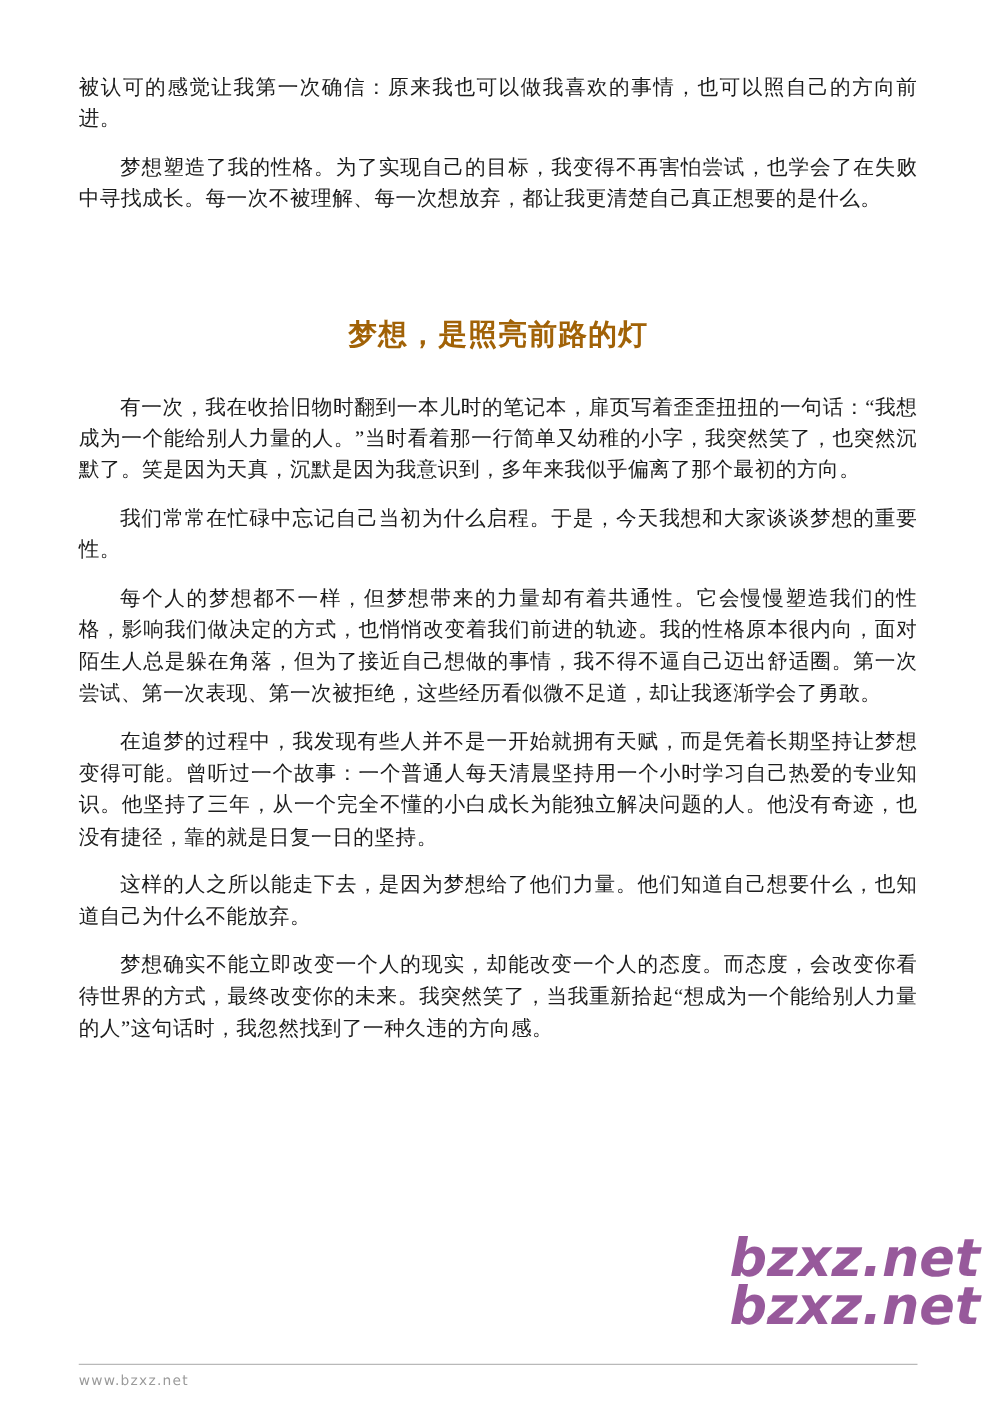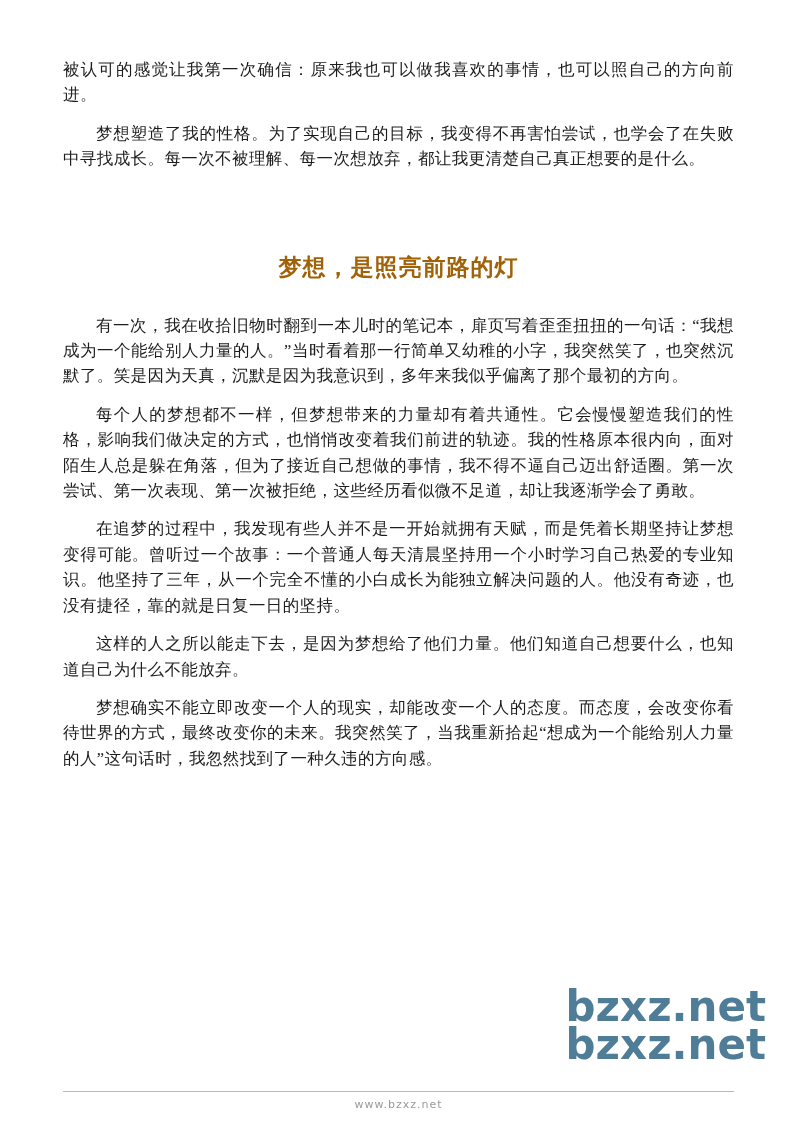--- a/index.html
+++ b/index.html
@@ -37,63 +37,65 @@
     font-size: 23px;
     font-weight: bold;
     text-align: center;
     color: #a16207;
     margin-top: 80px;
     margin-bottom: 30px;
     letter-spacing: 1px;
   }
   .watermark {
     position: absolute;
-    right: 30px;
+    right: 12px;
     top: 988px;
     text-align: right;
-    color: #0c4a6e;
+    color: #701a75;
     opacity: 0.72;
     font-family: "DejaVu Sans", sans-serif;
     font-weight: bold;
     font-size: 42px;
     line-height: 38px;
     pointer-events: none;
     user-select: none;
+    font-style: italic;
   }
   .footer {
     position: absolute;
     left: 63px;
     right: 62px;
     top: 1091px;
   }
   .footer-rule {
     border: none;
     border-top: 1px solid #b9b9b9;
     margin-bottom: 6px;
   }
   .footer-text {
-    text-align: center;
+    text-align: left;
     font-size: 11px;
     color: #9a9a9a;
     font-family: "DejaVu Sans", sans-serif;
     letter-spacing: 1px;
   }
 </style>
 </head>
 <body>
 
 <div class="page">
   <div class="content">
 
     <p class="para no-indent">被认可的感觉让我第一次确信：原来我也可以做我喜欢的事情，也可以照自己的方向前进。</p>
     <p class="para">梦想塑造了我的性格。为了实现自己的目标，我变得不再害怕尝试，也学会了在失败中寻找成长。每一次不被理解、每一次想放弃，都让我更清楚自己真正想要的是什么。</p>
 
     <h1 class="title">梦想，是照亮前路的灯</h1>
 
     <p class="para">有一次，我在收拾旧物时翻到一本儿时的笔记本，扉页写着歪歪扭扭的一句话：“我想成为一个能给别人力量的人。”当时看着那一行简单又幼稚的小字，我突然笑了，也突然沉默了。笑是因为天真，沉默是因为我意识到，多年来我似乎偏离了那个最初的方向。</p>
+    <p class="para">我们常常在忙碌中忘记自己当初为什么启程。于是，今天我想和大家谈谈梦想的重要性。</p>
     <p class="para">每个人的梦想都不一样，但梦想带来的力量却有着共通性。它会慢慢塑造我们的性格，影响我们做决定的方式，也悄悄改变着我们前进的轨迹。我的性格原本很内向，面对陌生人总是躲在角落，但为了接近自己想做的事情，我不得不逼自己迈出舒适圈。第一次尝试、第一次表现、第一次被拒绝，这些经历看似微不足道，却让我逐渐学会了勇敢。</p>
     <p class="para">在追梦的过程中，我发现有些人并不是一开始就拥有天赋，而是凭着长期坚持让梦想变得可能。曾听过一个故事：一个普通人每天清晨坚持用一个小时学习自己热爱的专业知识。他坚持了三年，从一个完全不懂的小白成长为能独立解决问题的人。他没有奇迹，也没有捷径，靠的就是日复一日的坚持。</p>
     <p class="para">这样的人之所以能走下去，是因为梦想给了他们力量。他们知道自己想要什么，也知道自己为什么不能放弃。</p>
     <p class="para">梦想确实不能立即改变一个人的现实，却能改变一个人的态度。而态度，会改变你看待世界的方式，最终改变你的未来。我突然笑了，当我重新拾起“想成为一个能给别人力量的人”这句话时，我忽然找到了一种久违的方向感。</p>
 
   </div>
 
   <div class="watermark">
     <div>bzxz.net</div>
     <div>bzxz.net</div>

